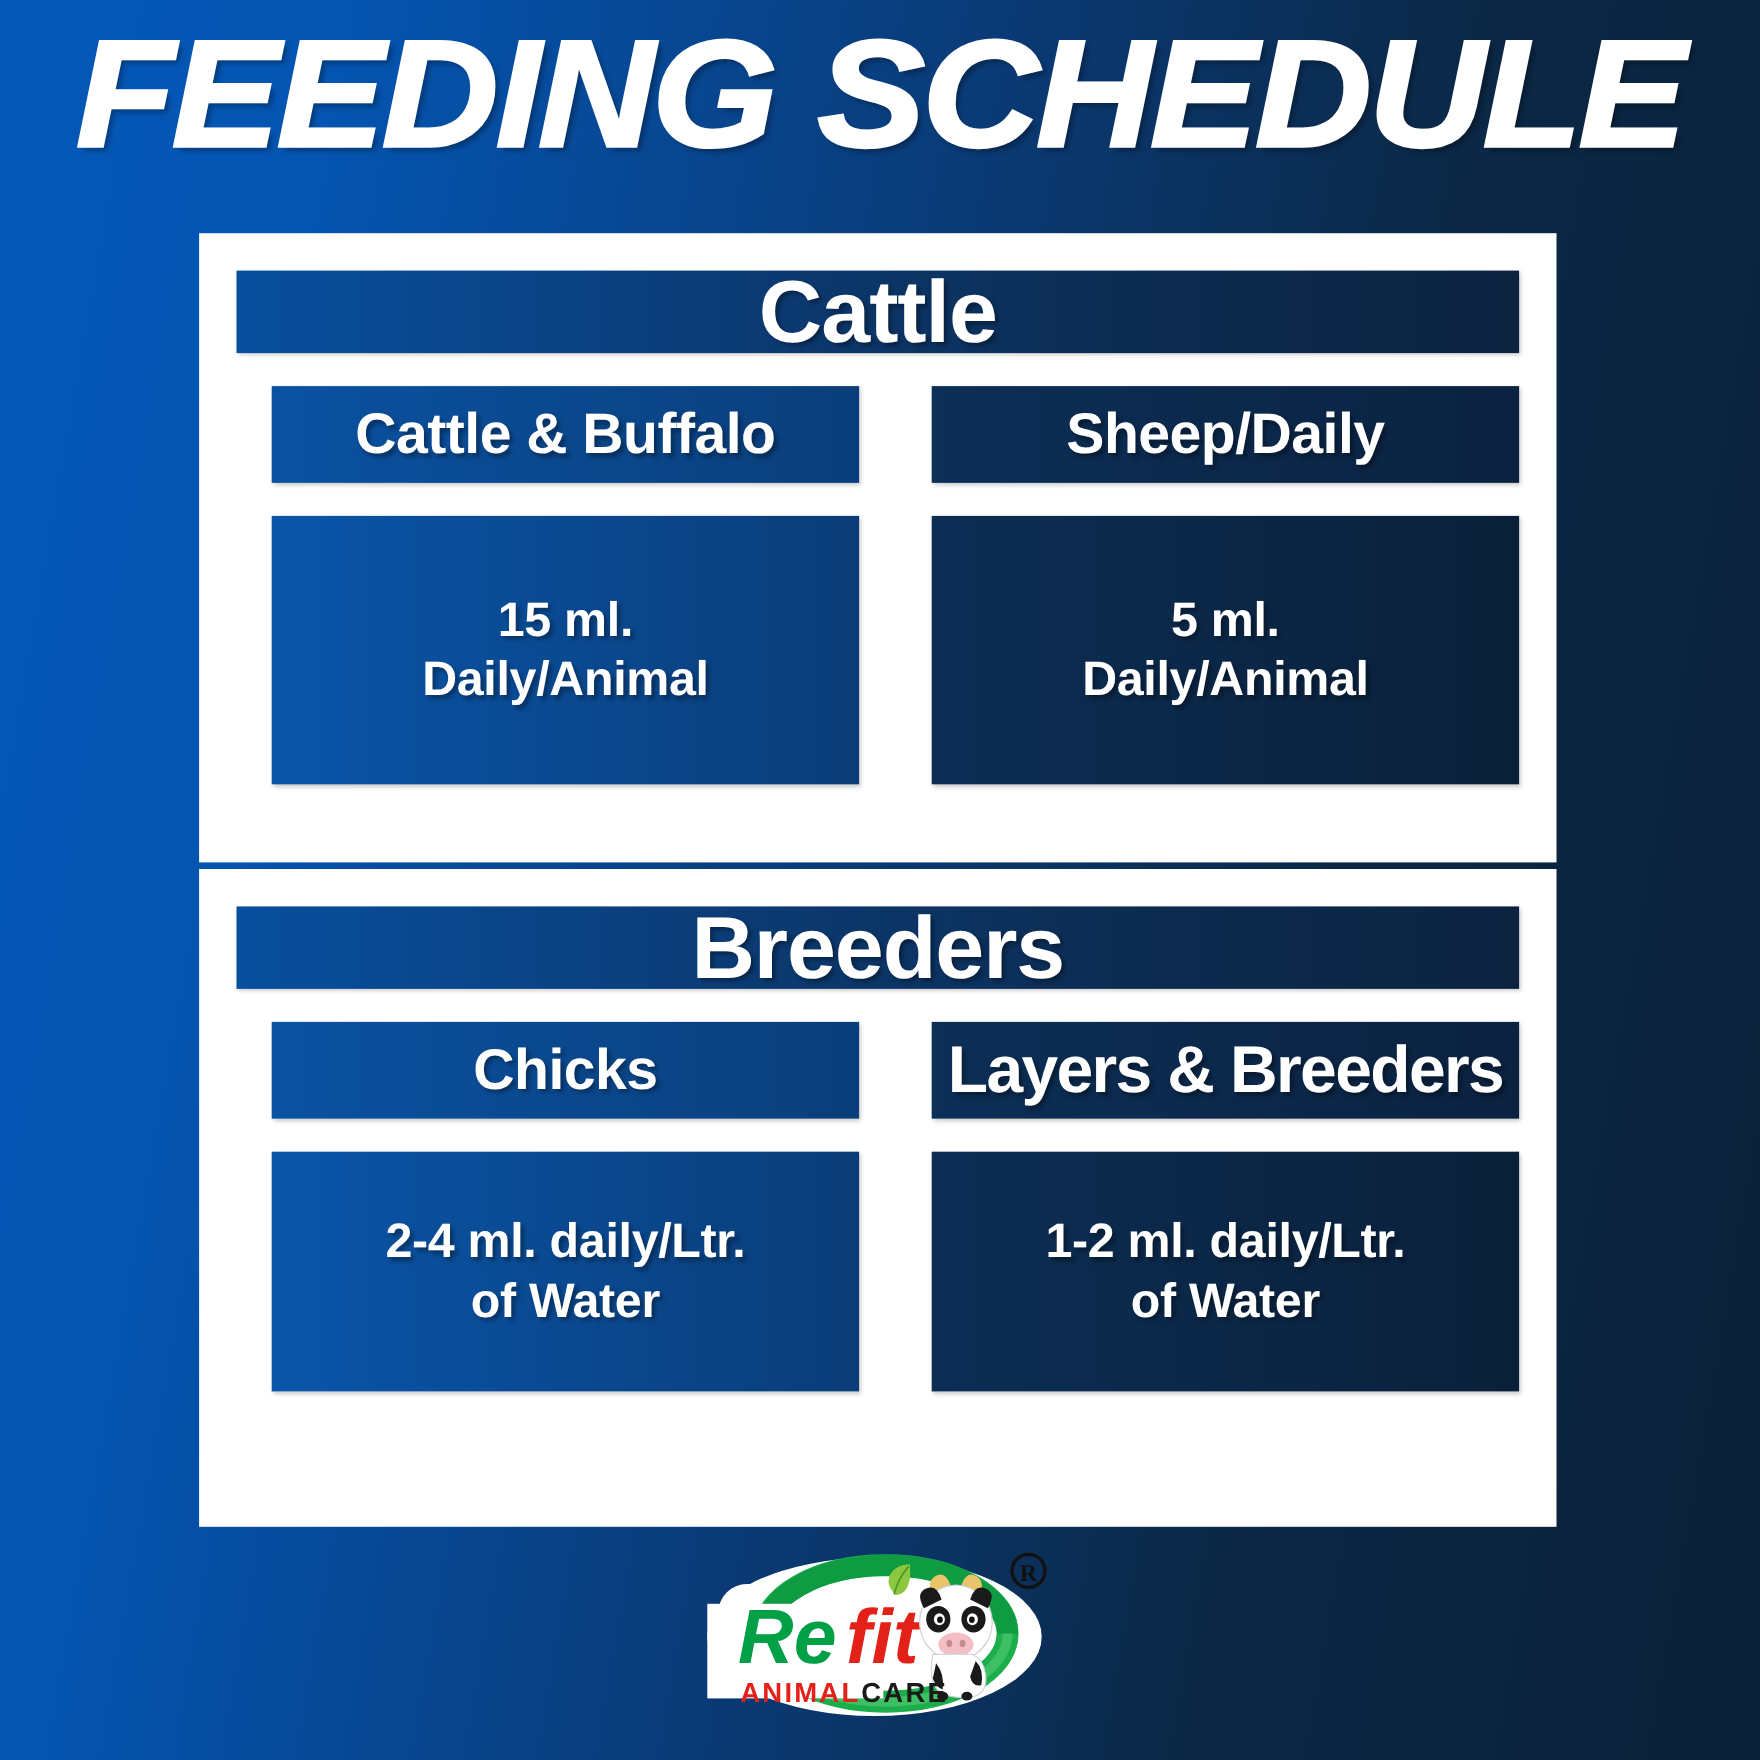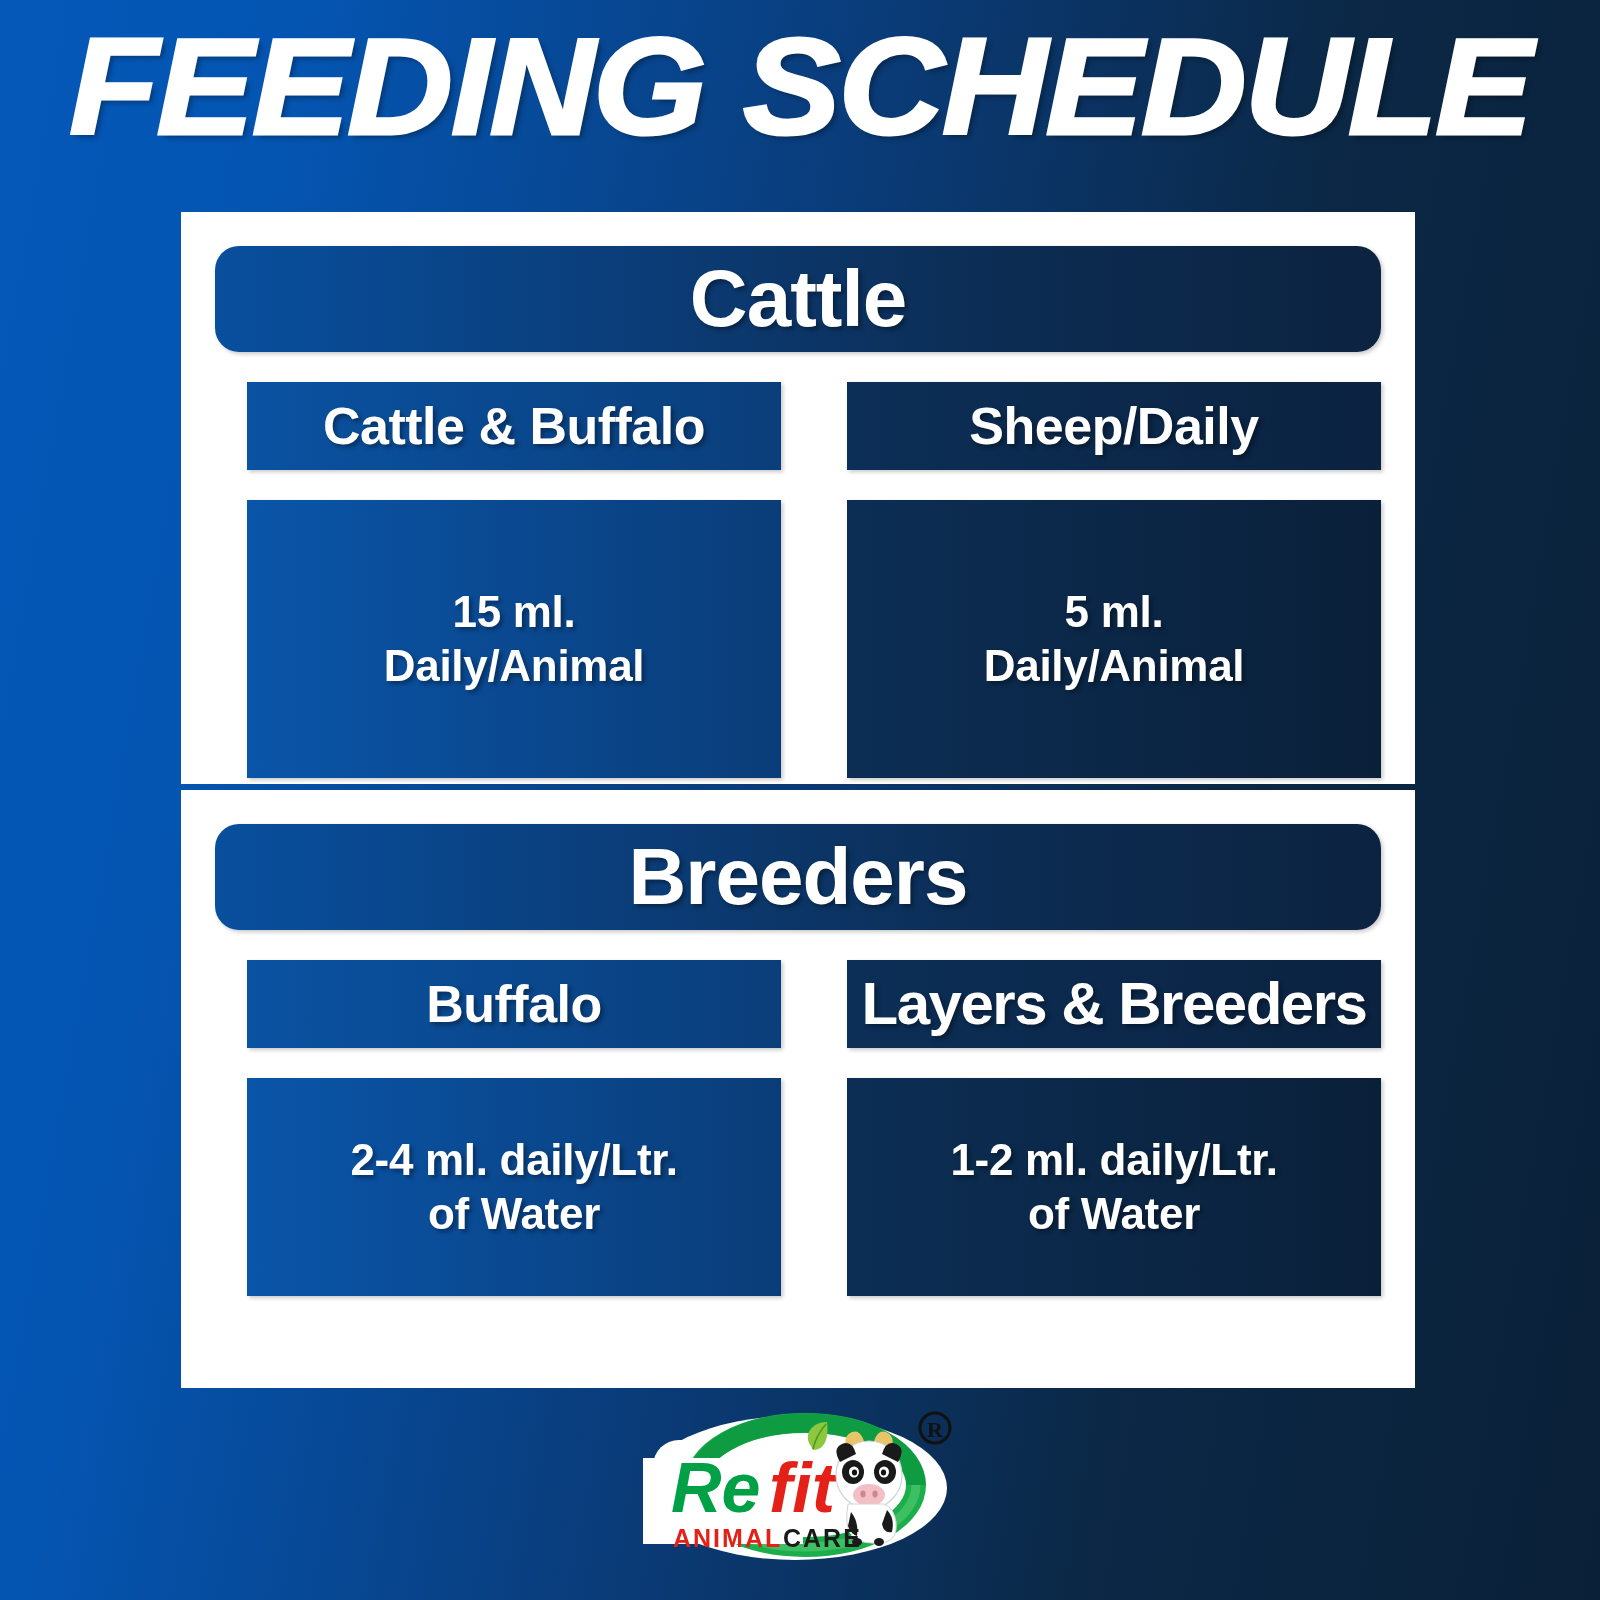--- a/index.html
+++ b/index.html
@@ -37,23 +37,22 @@
   
   .tile{
     position:relative;box-sizing:border-box;
     display:flex;align-items:center;justify-content:center;
     color:#fff;text-align:center;
     box-shadow:2px 2px 4px rgba(0,0,0,.22);
   }
 
   
   .hdr{
-    height:106px;width:100%;
+    height:75px;width:100%;
     background:linear-gradient(90deg,#084F9E 0%,#0B3C76 38%,#0C2C52 68%,#0C2340 100%);
-    border-radius:24px;
   }
   .hdr span{
     font-size:80px;font-weight:600;line-height:1;
     letter-spacing:-1px;
     text-shadow:3px 3px 4px rgba(0,0,0,.35);
     display:block;
   }
 
   .row{display:flex;gap:34px;}
   .col{flex:1;display:flex;flex-direction:column;margin-left:32px;}
@@ -79,21 +78,21 @@
     background:linear-gradient(90deg,#0C2E55 0%,#0A2039 100%);
   }
   .val span{
     font-size:44px;font-weight:600;line-height:1.22;letter-spacing:-.3px;
     text-shadow:3px 3px 4px rgba(0,0,0,.35);
     display:block;padding:0 10px;
   }
 
   
   #panel-cattle .gap{height:30px;}
-  #panel-cattle .val{height:278px;}
+  #panel-cattle .val{height:244px;}
   #panel-cattle .sub-gap{height:30px;}
 
   
   #panel-poultry .gap{height:30px;}
   #panel-poultry .val{height:218px;}
   #panel-poultry .sub-gap{height:30px;}
 
   
   .logo-wrap{
     position:absolute;left:0;top:1400px;width:1600px;
@@ -145,21 +144,21 @@
   <div class="tile hdr">
     <span>Breeders</span>
   </div>
 
   <div class="gap"></div>
 
   <div class="row">
 
     <div class="col">
       <div class="tile sub">
-        <span>Buffalo</span>
+        <span>Chicks</span>
       </div>
       <div class="sub-gap"></div>
       <div class="tile val">
         <span class="nl">2-4 ml. daily/Ltr.<br>of Water</span>
       </div>
     </div>
 
     <div class="col">
       <div class="tile sub tight">
         <span>Layers &amp; Breeders</span>

